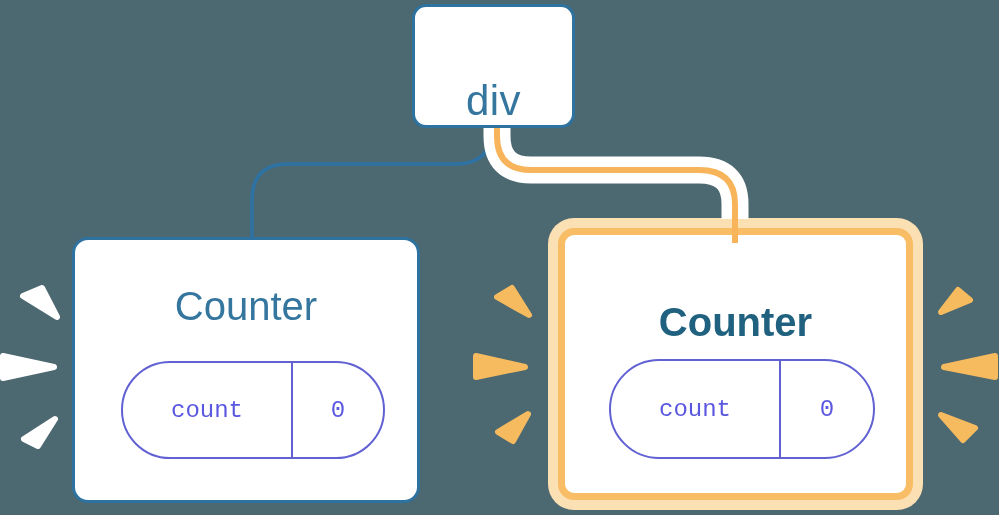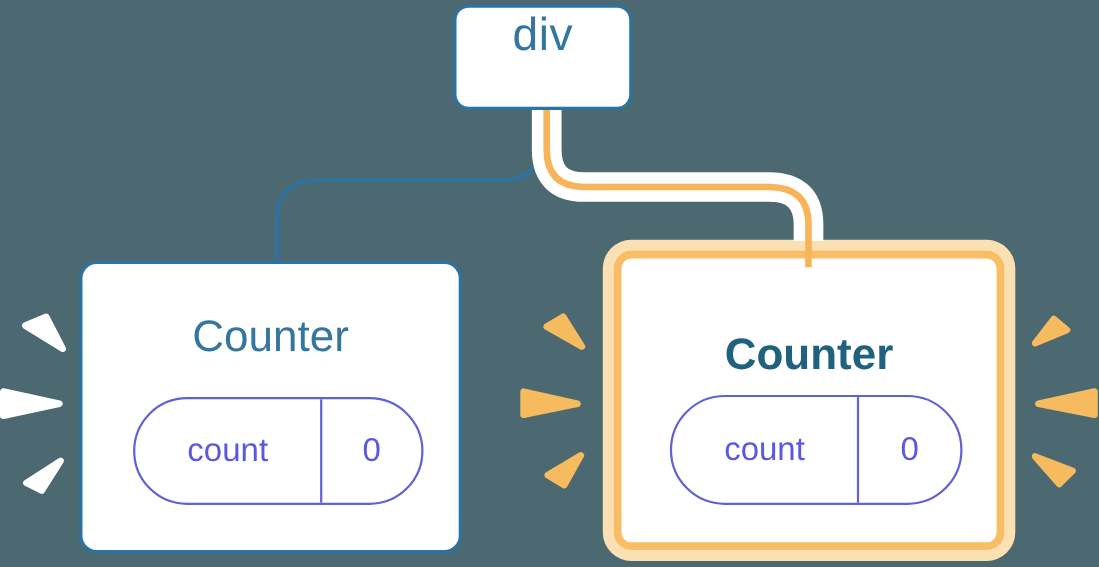--- a/index.html
+++ b/index.html
@@ -10,26 +10,26 @@
   #canvas{
     position:relative;
     width:999px;height:515px;
     background:var(--c-bg,#4C6871);
     overflow:hidden;
   }
   .layer{position:absolute;left:0;top:0;width:999px;height:515px;}.z2{z-index:2}
 
   
   .root-node{
-    position:absolute;left:412px;top:4px;width:163px;height:96px;
+    position:absolute;left:412px;top:4px;width:163px;height:124px;
     box-sizing:border-box;
     background:var(--c-white,#fff);
     border:3.5px solid var(--c-blue,#2E72A0);
     border-radius:14px;
-    display:flex;align-items:flex-start;justify-content:center;
+    display:flex;align-items:flex-end;justify-content:center;
     z-index:3;
   }
   .root-node .label{
     font-size:42px;font-weight:500;
     color:var(--c-blue_text,#35769F);
     letter-spacing:.5px;
   }
 
   
   .counter-left{
@@ -85,22 +85,23 @@
   }
   .pill .val-cell{
     flex:1 1 auto;
     display:flex;align-items:center;justify-content:center;
   }
   .pill .divider{
     flex:0 0 2px;
     background:var(--c-purple,#6161D4);
   }
   .pill .key-cell span,.pill .val-cell span{
-    font-size:30px;font-weight:500;
+    font-size:24px;font-weight:500;
     color:var(--c-purple_text,#5A57E0);
+    font-family:Liberation Mono, monospace;
   }
 </style>
 </head>
 <body>
 
 <div id="canvas">
 
   <div class="counter-left">
     <div class="title">Counter</div>
     <div class="pill">

